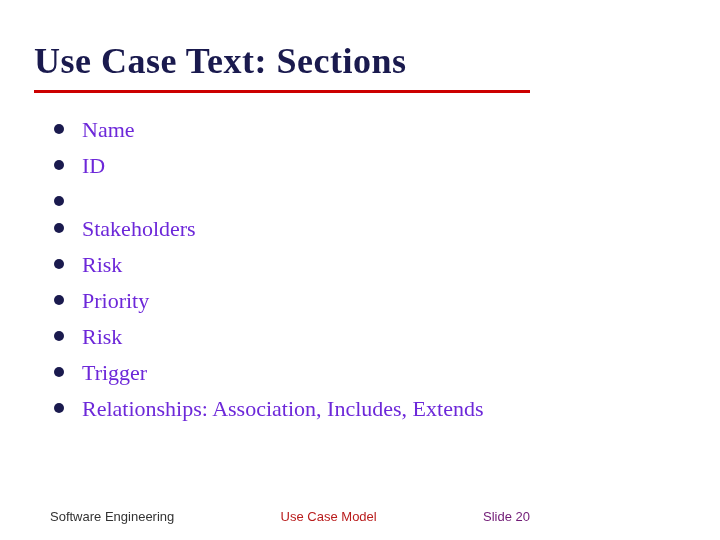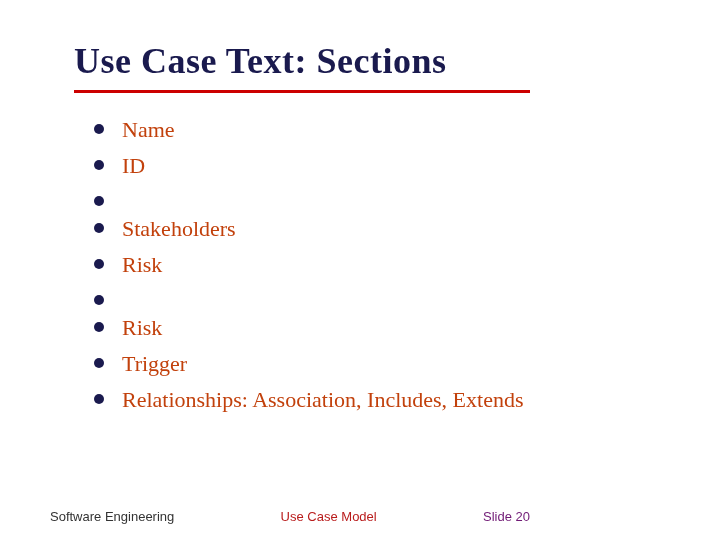--- a/index.html
+++ b/index.html
@@ -14,21 +14,21 @@
       background: #ffffff;
       font-family: 'Times New Roman', Times, serif;
       overflow: hidden;
     }
 
     .slide {
       width: 580px;
       height: 540px;
       background: #ffffff;
       position: relative;
-      padding: 40px 50px 30px 74px;
+      padding: 40px 50px 30px 34px;
     }
 
     .title {
       font-size: 36px;
       font-weight: bold;
       color: #1a1a4e;
       margin-bottom: 8px;
       letter-spacing: 0.5px;
     }
 
@@ -47,21 +47,21 @@
       list-style: none;
       padding: 0;
       margin: 0;
     }
 
     .bullet-list li {
       display: flex;
       align-items: flex-start;
       margin-bottom: 10px;
       font-size: 22px;
-      color: #c2410c;
+      color: #6d28d9;
     }
 
     .bullet-dot {
       display: inline-block;
       width: 10px;
       height: 10px;
       background: #1a1a4e;
       border-radius: 50%;
       margin-right: 18px;
       margin-top: 7px;
@@ -117,20 +117,21 @@
         <li>
           <span class="bullet-dot"></span>
           <span>Stakeholders</span>
         </li>
         <li>
           <span class="bullet-dot"></span>
           <span>Risk</span>
         </li>
         <li>
           <span class="bullet-dot"></span>
+          <span>Priority</span>
         </li>
         <li>
           <span class="bullet-dot"></span>
           <span>Risk</span>
         </li>
         <li>
           <span class="bullet-dot"></span>
           <span>Trigger</span>
         </li>
         <li>

